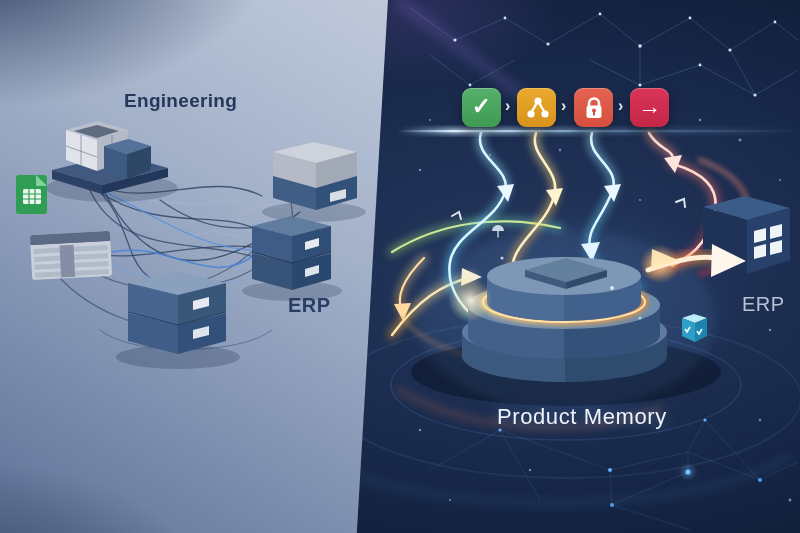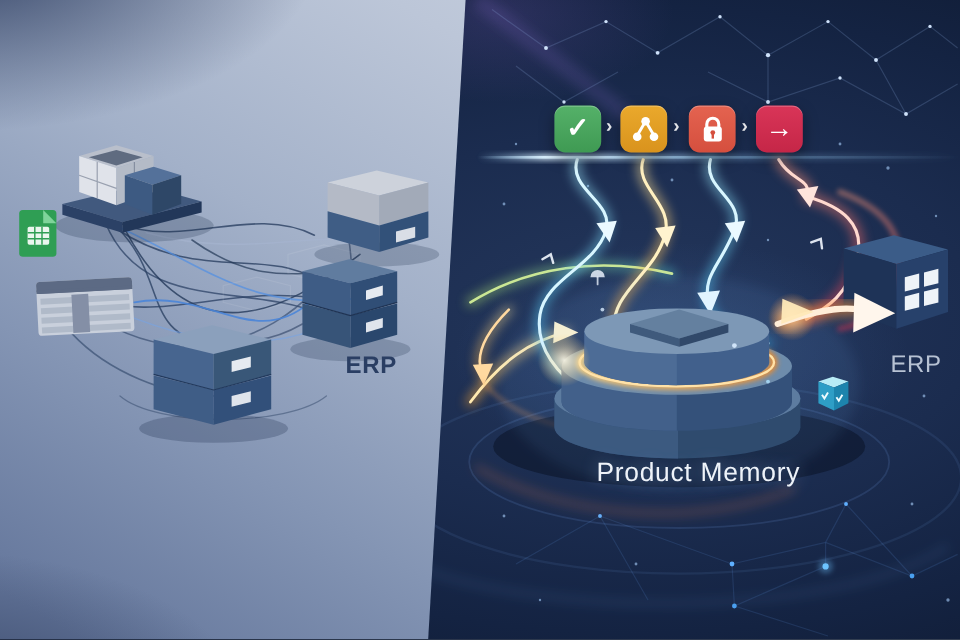--- a/index.html
+++ b/index.html
@@ -24,21 +24,21 @@
 
   
   .right-panel{
     position:absolute;inset:0;
     clip-path:polygon(48.5% 0, 100% 0, 100% 100%, 44.6% 100%);
     background:
       radial-gradient(26% 20% at 52% 2%, rgba(128,96,190,.22) 0%, rgba(128,96,190,0) 70%),
       radial-gradient(34% 26% at 71% 56%, rgba(90,140,210,.18) 0%, rgba(90,140,210,0) 70%),
       radial-gradient(85% 70% at 66% 50%, #24375c 0%, #1b2c4f 42%, #142342 70%, #0f1a31 100%);
   }
-  .pm-label{left:497px;top:381px;font-size:22px;font-weight:500;color:#eef3f9;letter-spacing:.6px;
+  .pm-label{left:497px;top:404px;font-size:22px;font-weight:500;color:#eef3f9;letter-spacing:.6px;
     text-shadow:0 0 14px rgba(160,205,255,.45);}
   .erp-right-label{left:742px;top:293px;font-size:20px;font-weight:500;color:#b7c2d3;letter-spacing:.5px;}
 
   
   .step{
     position:absolute;top:88px;width:39px;height:39px;border-radius:9px;
     display:flex;align-items:center;justify-content:center;
     box-shadow:0 5px 12px rgba(0,0,0,.38), inset 0 1px 0 rgba(255,255,255,.25);
     color:#fff;
   }
@@ -147,20 +147,21 @@
         <polygon points="128,283 128,312 178,325 178,295" fill="#47658f"></polygon>
         <polygon points="178,295 226,283 226,312 178,325" fill="#395778"></polygon>
         <polygon points="193,301 209,297 209,306 193,310" fill="#e6eaf0"></polygon>
         <polygon points="128,313 128,341 178,354 178,325" fill="#3f5d86"></polygon>
         <polygon points="178,325 226,313 226,341 178,354" fill="#32507a"></polygon>
         <polygon points="193,330 209,326 209,335 193,339" fill="#dfe4ec"></polygon>
         <path d="M128,312 L178,325 L226,312" stroke="#22395c" stroke-width="1" fill="none"></path>
       </g>
     </svg>
 
+    <div class="label eng-label">Engineering</div>
     <div class="label erp-left-label">ERP</div>
   </div>
 
   <div class="right-panel">
     <svg width="800" height="533" viewBox="0 0 800 533">
       <defs>
         <filter id="b2" x="-40%" y="-40%" width="180%" height="180%">
             <feGaussianBlur stdDeviation="2.4"></feGaussianBlur>
           </filter>
         <filter id="b4" x="-60%" y="-60%" width="220%" height="220%">

